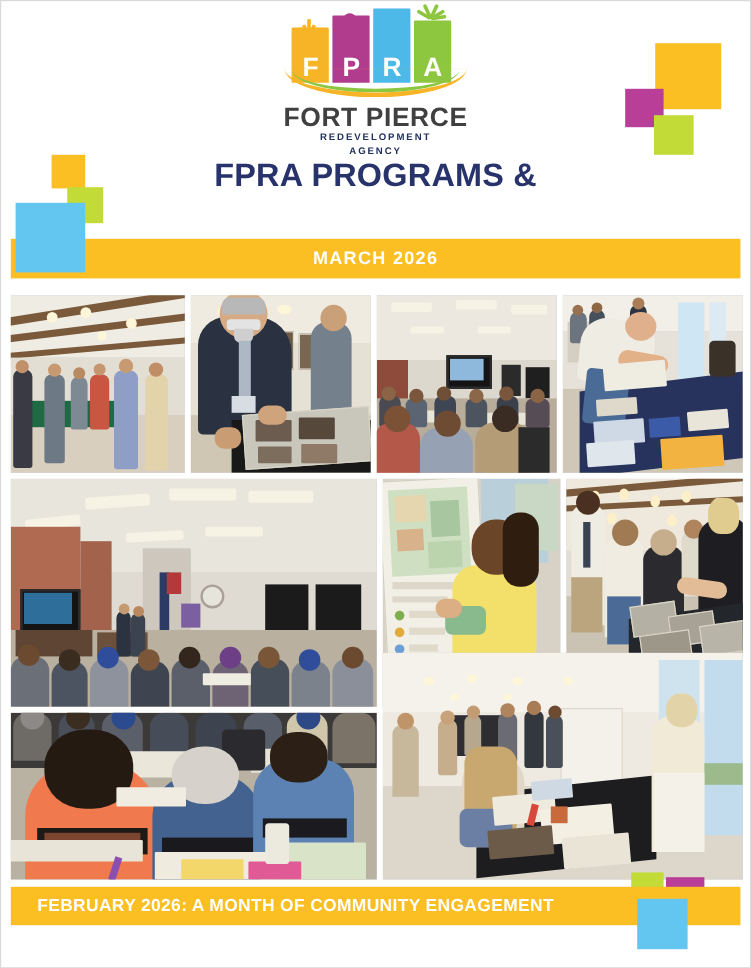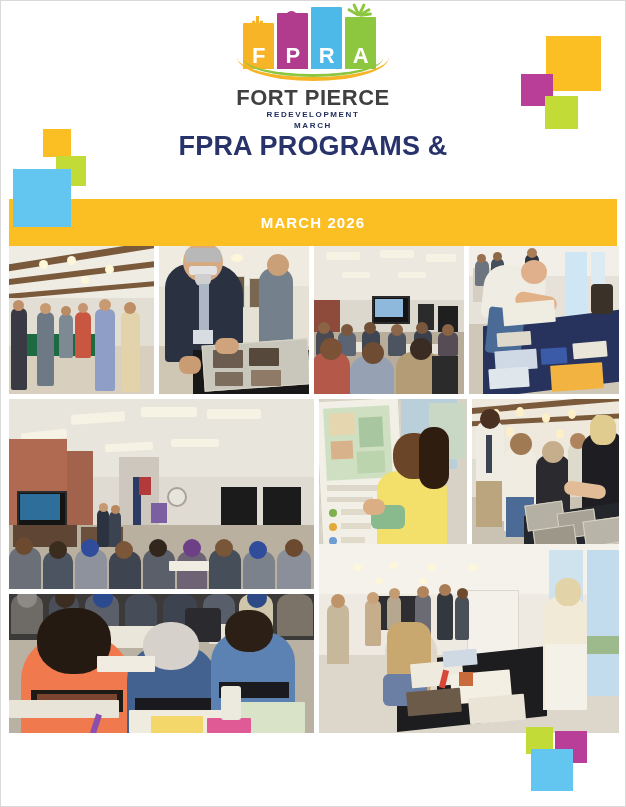--- a/index.html
+++ b/index.html
@@ -62,21 +62,21 @@
   }
 
   .main-title{
     position:absolute;left:0;right:0;top:131px;text-align:center;
     font-size:27px;line-height:28px;font-weight:bold;color:#27336A;
     letter-spacing:.2px;
   }
   .main-title span{display:block;}
 
   .band{
-    position:absolute;left:8px;right:8px;top:198px;height:47px;background:#FBBF24;
+    position:absolute;left:8px;right:8px;top:198px;height:33px;background:#FBBF24;
     display:flex;align-items:center;justify-content:center;
   }
   .band-text{
     color:#ffffff;font-size:15px;font-weight:bold;letter-spacing:1.1px;
   }
 
   
   .sq-tr-yellow {right:24px; top:35px; width:55px;height:55px;background:#FBBF24;}
   .sq-tr-magenta{right:72px; top:73px; width:32px;height:32px;background:#B93E97;}
   .sq-tr-green  {right:47px; top:95px; width:33px;height:33px;background:#C3DB36;}
@@ -169,21 +169,21 @@
           <div class="pl">R</div>
         </div>
         <div class="panel p4">
           <div class="pl">A</div>
         </div>
         <div class="arc"></div>
         <div class="arc2"></div>
       </div>
       <div class="logo-title">FORT PIERCE</div>
       <div class="logo-sub">REDEVELOPMENT</div>
-      <div class="logo-sub">MARCH</div>
+      <div class="logo-sub">AGENCY</div>
     </div>
 
     <div class="main-title">
       <span>FPRA PROGRAMS &amp;</span>
     </div>
 
     <div class="band">
       <div class="band-text">MARCH 2026</div>
     </div>
 
@@ -521,15 +521,18 @@
         <div class="papers" style="left:124px;top:106px;width:34px;height:16px;background:#cfd9e4;transform:rotate(-5deg);"></div>
         <div style="position:absolute;left:122px;top:126px;width:6px;height:18px;background:#d8483a;transform:rotate(14deg);"></div>
         <div style="position:absolute;left:140px;top:128px;width:14px;height:14px;background:#c96a3c;"></div>
       </div>
     </div>
   </div>
 
   <div class="sq sq-br-green"></div>
   <div class="sq sq-br-magenta"></div>
 
+  <div class="band-bottom">
+    <div class="band-text">FEBRUARY 2026: A MONTH OF COMMUNITY ENGAGEMENT</div>
+  </div>
 
   <div class="sq sq-br-blue"></div>
 </div>
 
 </body></html>

